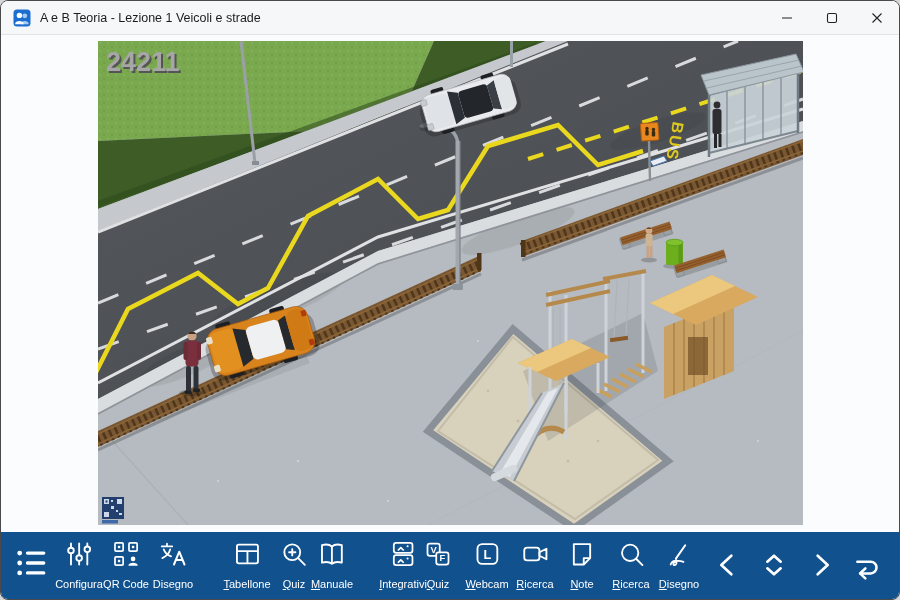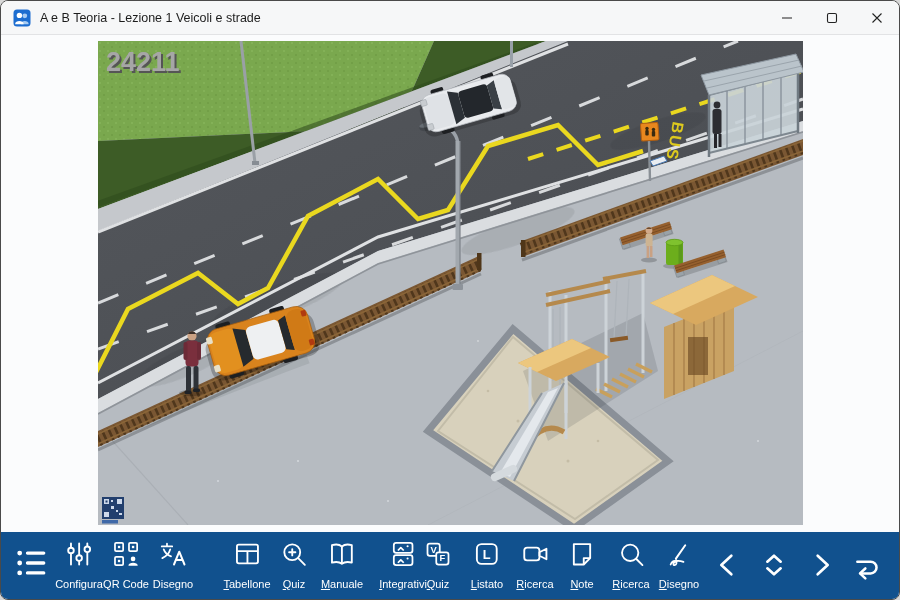--- a/index.html
+++ b/index.html
@@ -389,21 +389,21 @@
 
     <div class="titem" style="left:293px">
       <svg width="28" height="28" viewBox="0 0 24 24" fill="none" stroke="#fff" stroke-width="1.6" stroke-linecap="round">
         <circle cx="10.5" cy="10.5" r="6.8"></circle>
         <path d="M15.6,15.6 L21.3,21.3"></path>
         <path d="M10.5,7.8 V13.2 M7.8,10.5 H13.2"></path>
       </svg>
       <div class="tlabel accel">Quiz</div>
     </div>
 
-    <div class="titem" style="left:341px">
+    <div class="titem" style="left:331px">
       <svg width="28" height="28" viewBox="0 0 24 24" fill="none" stroke="#fff" stroke-width="1.6" stroke-linejoin="round">
         <path d="M12,5.5 C10,3.8 6.5,3.6 3.5,4.4 V19.4 C6.5,18.6 10,18.8 12,20.4 C14,18.8 17.5,18.6 20.5,19.4 V4.4 C17.5,3.6 14,3.8 12,5.5 Z"></path>
         <path d="M12,5.5 V20"></path>
       </svg>
       <div class="tlabel accel">Manuale</div>
     </div>
 
     <div class="titem" style="left:402px">
       <svg width="28" height="28" viewBox="0 0 24 24" fill="none" stroke="#fff" stroke-width="1.5" stroke-linejoin="round">
         <rect x="4" y="2.5" width="16" height="8.5" rx="2"></rect>
@@ -424,21 +424,21 @@
         <text x="15.8" y="18.4" font-size="8" font-weight="bold" fill="#fff" text-anchor="middle">F</text>
       </svg>
       <div class="tlabel accel">Quiz</div>
     </div>
 
     <div class="titem" style="left:486px">
       <svg width="28" height="28" viewBox="0 0 24 24">
         <rect x="3.5" y="3.5" width="17" height="17" rx="4" fill="none" stroke="#fff" stroke-width="1.6"></rect>
         <text x="12" y="16.6" font-size="11" font-weight="bold" fill="#fff" text-anchor="middle">L</text>
       </svg>
-      <div class="tlabel accel">Listato</div>
+      <div class="tlabel accel">Webcam</div>
     </div>
 
     <div class="titem" style="left:534px">
       <svg width="28" height="28" viewBox="0 0 24 24" fill="none" stroke="#fff" stroke-width="1.6" stroke-linejoin="round">
         <rect x="2.5" y="6.5" width="13" height="11" rx="2.5"></rect>
         <path d="M15.5,10.5 L21.5,7.5 V16.5 L15.5,13.5 Z"></path>
       </svg>
       <div class="tlabel accel">Ricerca</div>
     </div>
 

